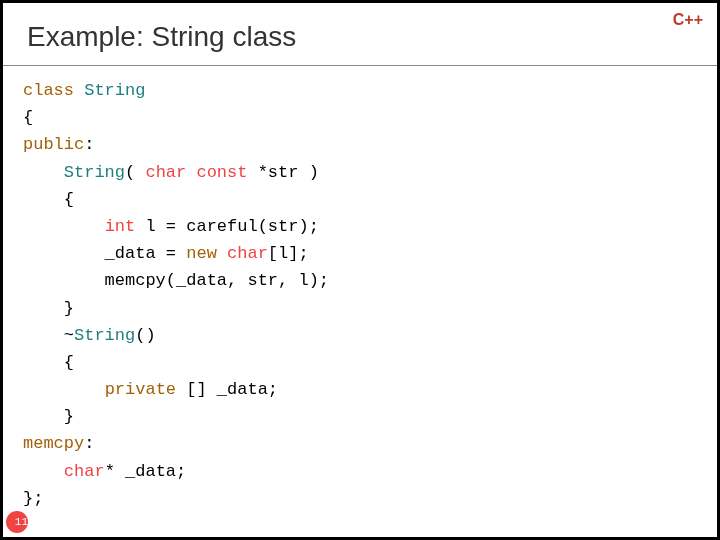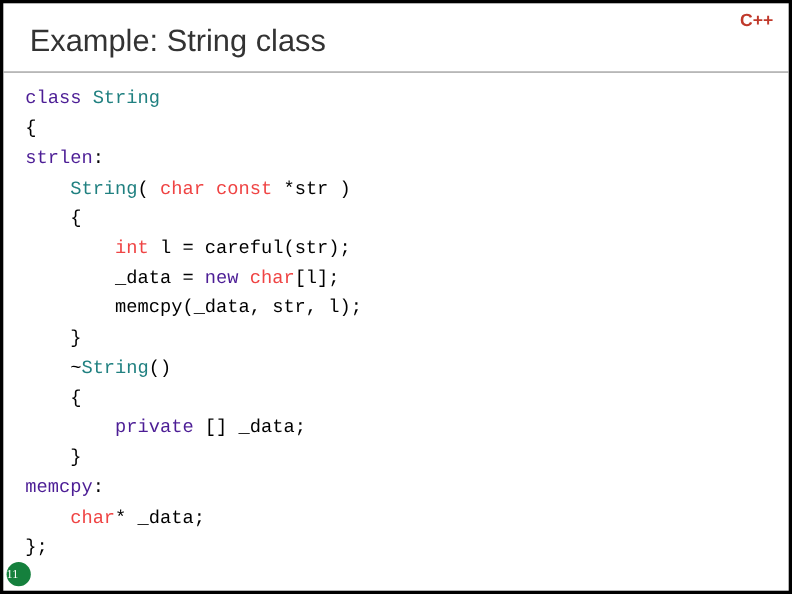--- a/index.html
+++ b/index.html
@@ -46,21 +46,21 @@
     position: absolute;
     top: 74px;
     left: 20px;
     width: 340px;
     font-family: Consolas, "Courier New", monospace;
     font-size: 17px;
     line-height: 1.6;
     color: #000;
     white-space: pre;
   }
-  .kw  { color: #4c1d95; margin-top: 47px; }   
+  .kw  { color: #a16207; margin-top: 47px; }   
   .typ { color: #ef4444; }   
   .cls { color: #208080; text-align: center; }   
   .bullets {
     position: absolute;
     top: 72px;
     left: 358px;
     width: 350px;
     font-size: 22px;
     color: #222;
     font-family: Arial, sans-serif;
@@ -79,42 +79,42 @@
     top: 0;
     color: #555;
     font-size: 22px;
   }
   .slidenum {
     position: absolute;
     left: 3px;
     bottom: 4px;
     width: 22px;
     height: 22px;
-    background: #15803d;
+    background: #ef4444;
     border-radius: 50%;
     color: #fff;
     font-size: 11px;
     line-height: 22px;
-    text-align: left;
-    font-family: Liberation Serif, serif;
+    text-align: right;
+    font-family: Liberation Mono, monospace;
   }
 </style>
 </head>
 <body>
 
 <div class="slide">
 
   <div class="badge">C++</div>
 
   <div class="title">Example: String class</div>
   <div class="underline"></div>
 
   <div class="code"><span class="kw">class</span> <span class="cls">String</span>
 <span>{</span>
-<span class="kw">strlen</span>:
+<span class="kw">public</span>:
     <span class="cls">String</span><span>( </span><span class="typ">char</span><span> </span><span class="typ">const</span><span> *str )</span>
 <span>    {</span>
 <span>        </span><span class="typ">int</span><span> l = careful(str);</span>
 <span>        _data = </span><span class="kw">new</span><span> </span><span class="typ">char</span><span>[l];</span>
 <span>        memcpy(_data, str, l);</span>
 <span>    }</span>
 <span>    ~</span><span class="cls">String</span><span>()</span>
 <span>    {</span>
 <span>        </span><span class="kw">private</span><span> [] _data;</span>
 <span>    }</span>

